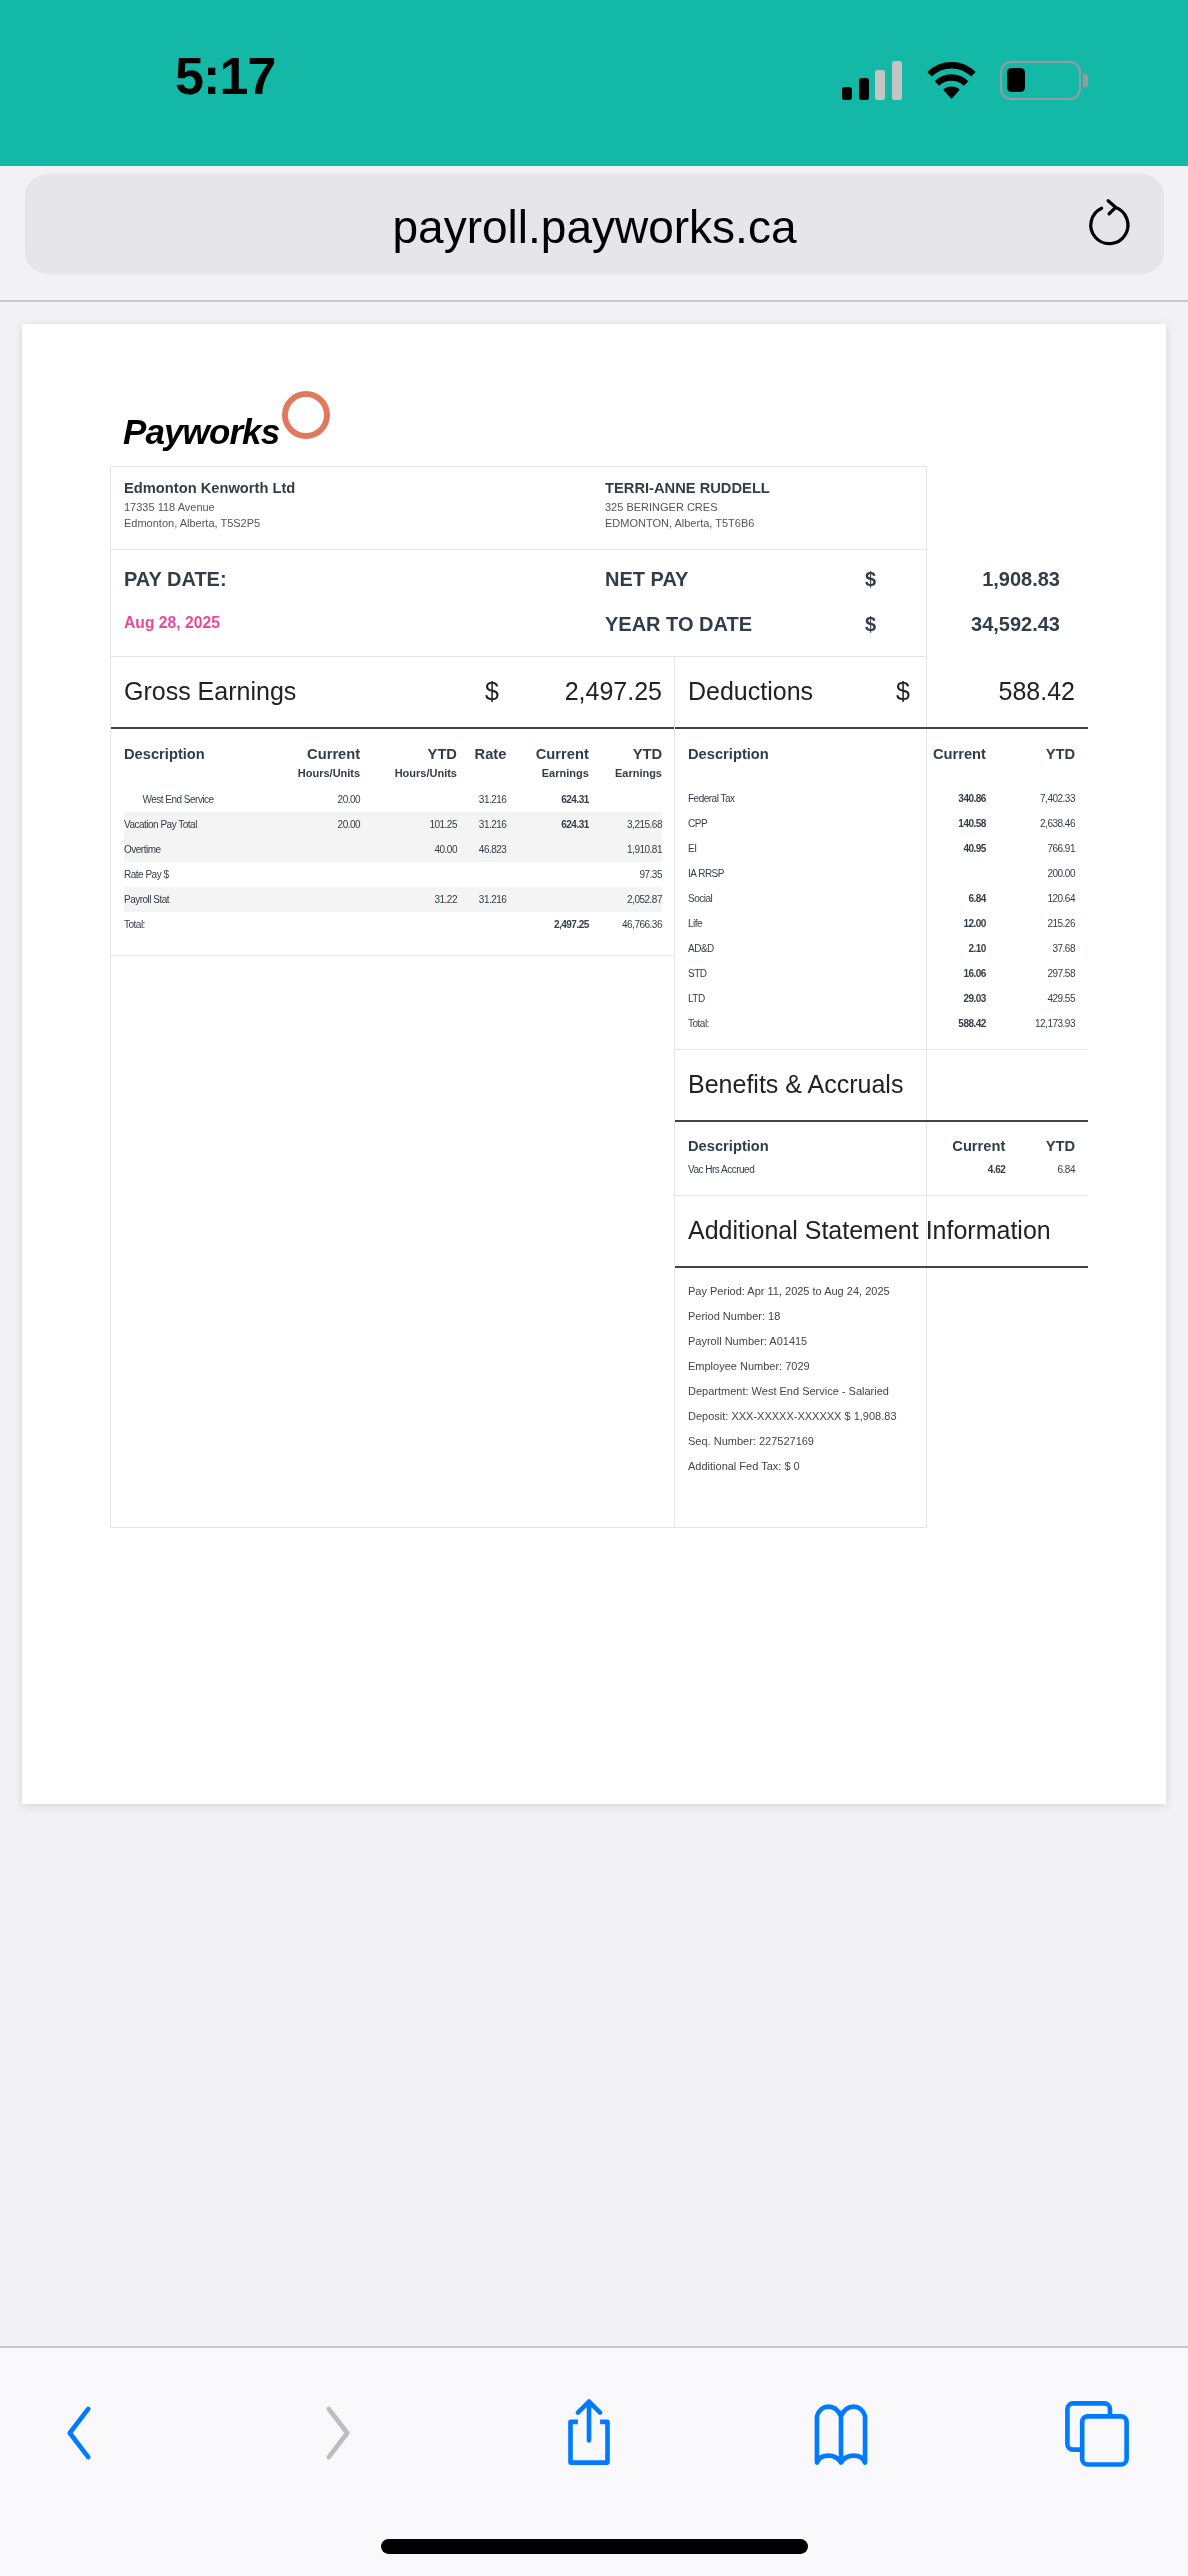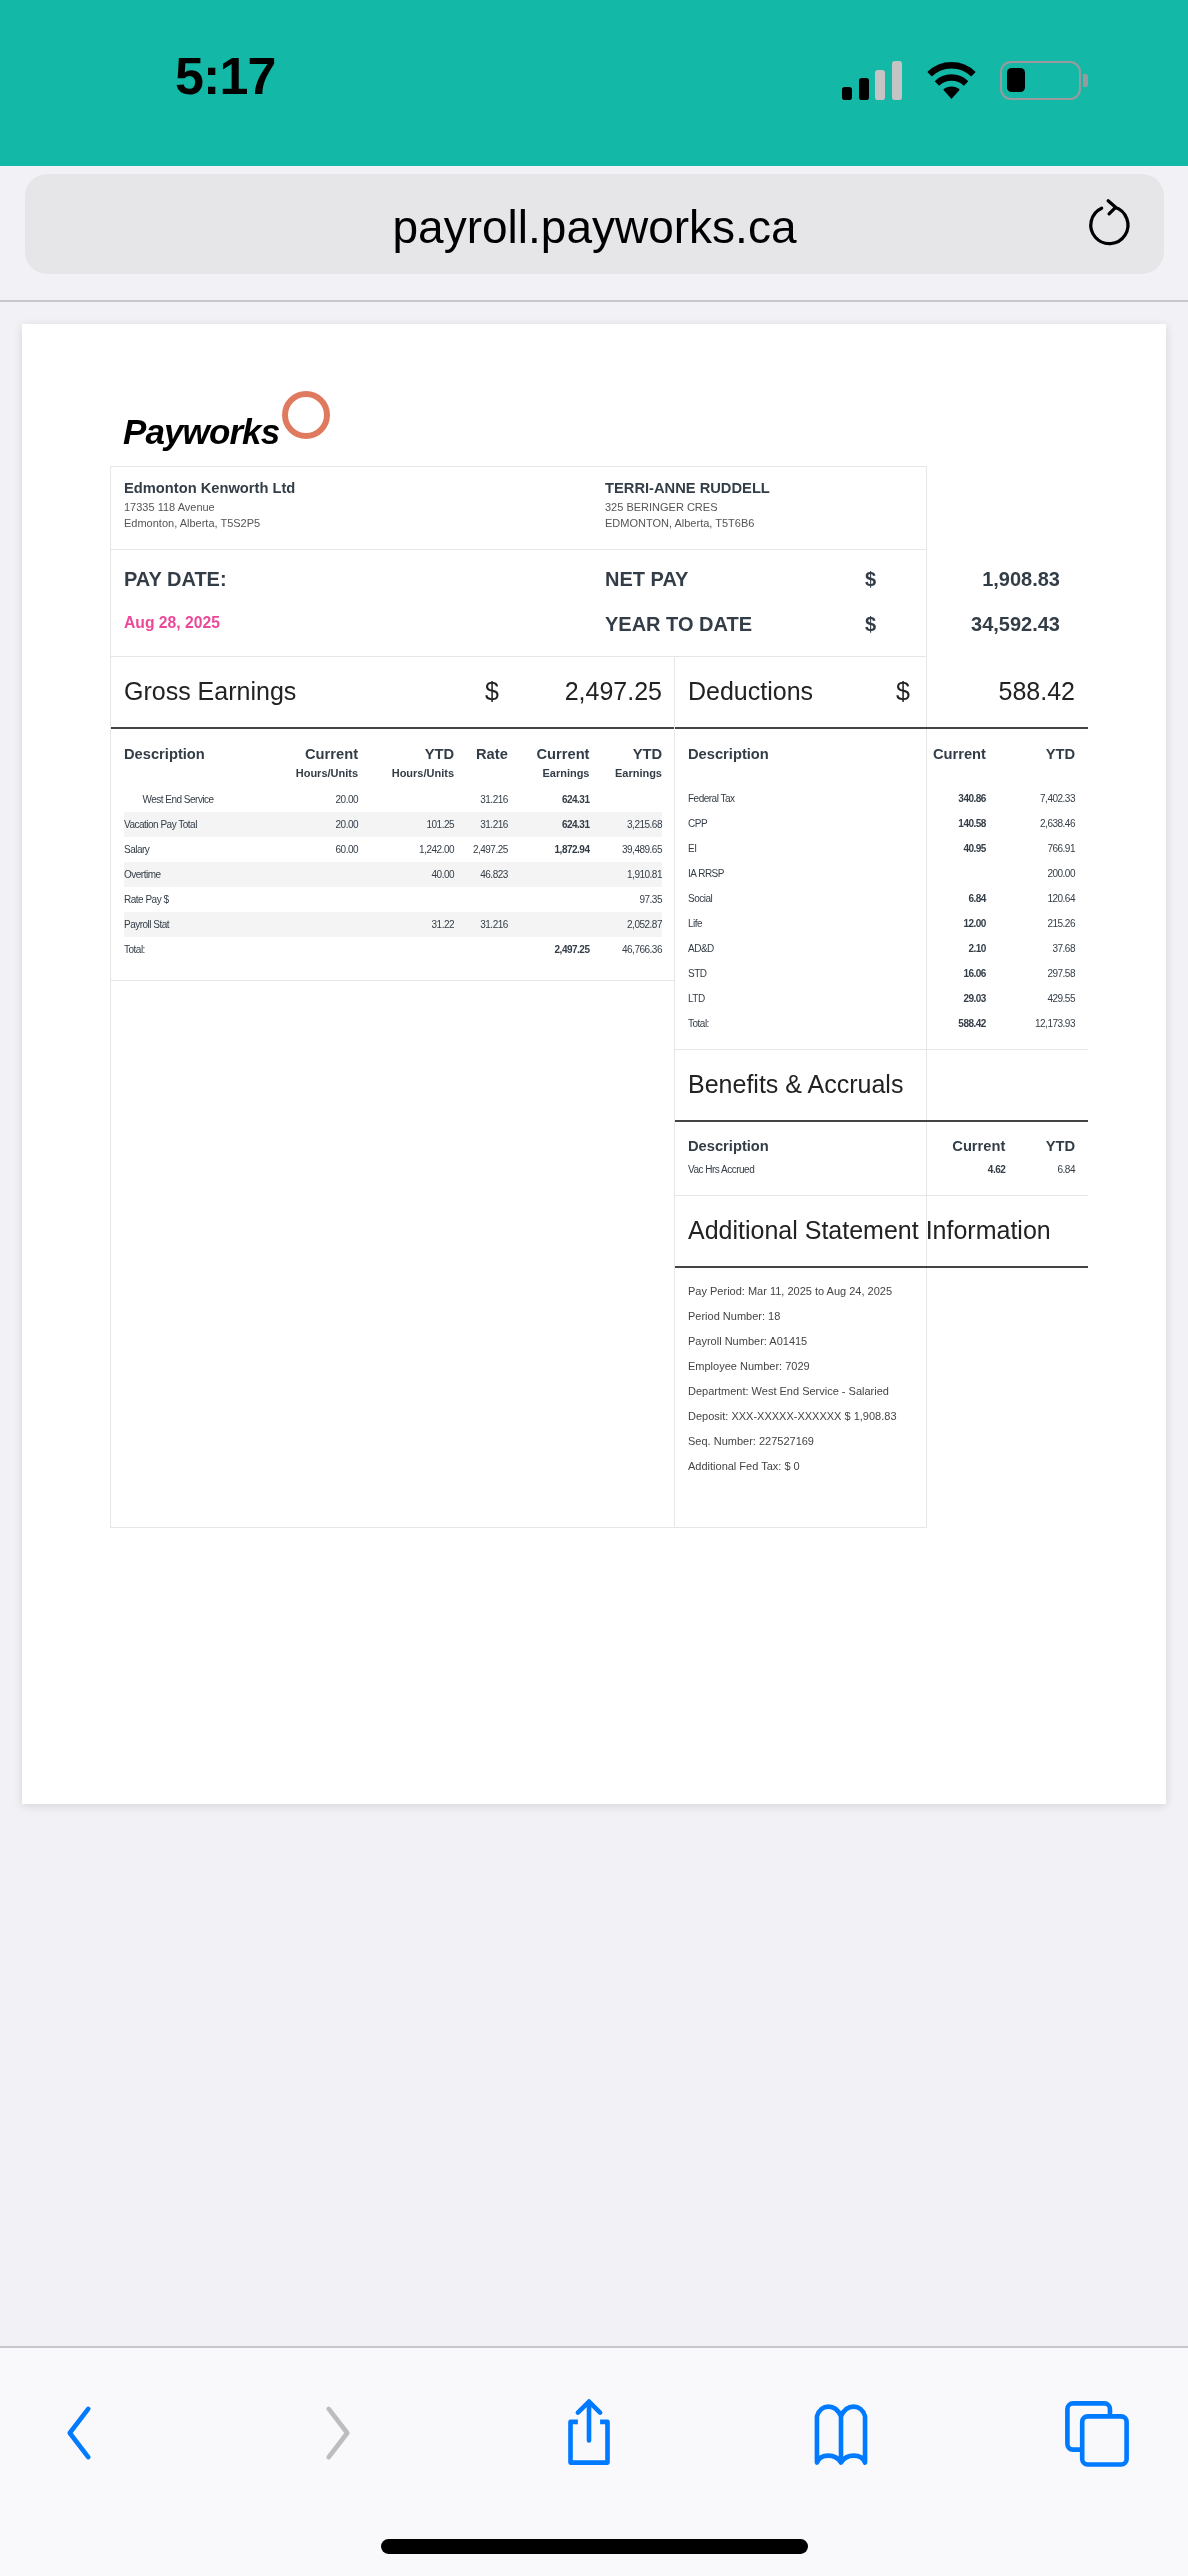--- a/index.html
+++ b/index.html
@@ -184,28 +184,20 @@
                 <td></td>
               </tr>
               <tr class="shade">
                 <td class="desc">Vacation Pay Total</td>
                 <td>20.00</td>
                 <td>101.25</td>
                 <td>31.216</td>
                 <td class="b">624.31</td>
                 <td>3,215.68</td>
               </tr>
-              <tr>
-                <td class="desc">Salary</td>
-                <td>60.00</td>
-                <td>1,242.00</td>
-                <td>2,497.25</td>
-                <td class="b">1,872.94</td>
-                <td>39,489.65</td>
-              </tr>
               <tr class="shade">
                 <td class="desc">Overtime</td>
                 <td></td>
                 <td>40.00</td>
                 <td>46.823</td>
                 <td class="b"></td>
                 <td>1,910.81</td>
               </tr>
               <tr>
                 <td class="desc">Rate Pay $</td>
@@ -326,21 +318,21 @@
                 <td>6.84</td>
               </tr>
             </tbody>
           </table>
         </div>
 
         <div class="sec-head">
           <div class="sec-title">Additional Statement Information</div>
         </div>
         <div class="info-wrap">
-          <div class="info-line">Pay Period: Mar 11, 2025 to Aug 24, 2025</div>
+          <div class="info-line">Pay Period: Apr 11, 2025 to Aug 24, 2025</div>
           <div class="info-line">Period Number: 18</div>
           <div class="info-line">Payroll Number: A01415</div>
           <div class="info-line">Employee Number: 7029</div>
           <div class="info-line">Department: West End Service - Salaried</div>
           <div class="info-line">Deposit: XXX-XXXXX-XXXXXX $ 1,908.83</div>
           <div class="info-line">Seq. Number: 227527169</div>
           <div class="info-line">Additional Fed Tax: $ 0</div>
         </div>
       </div>
     </div>

